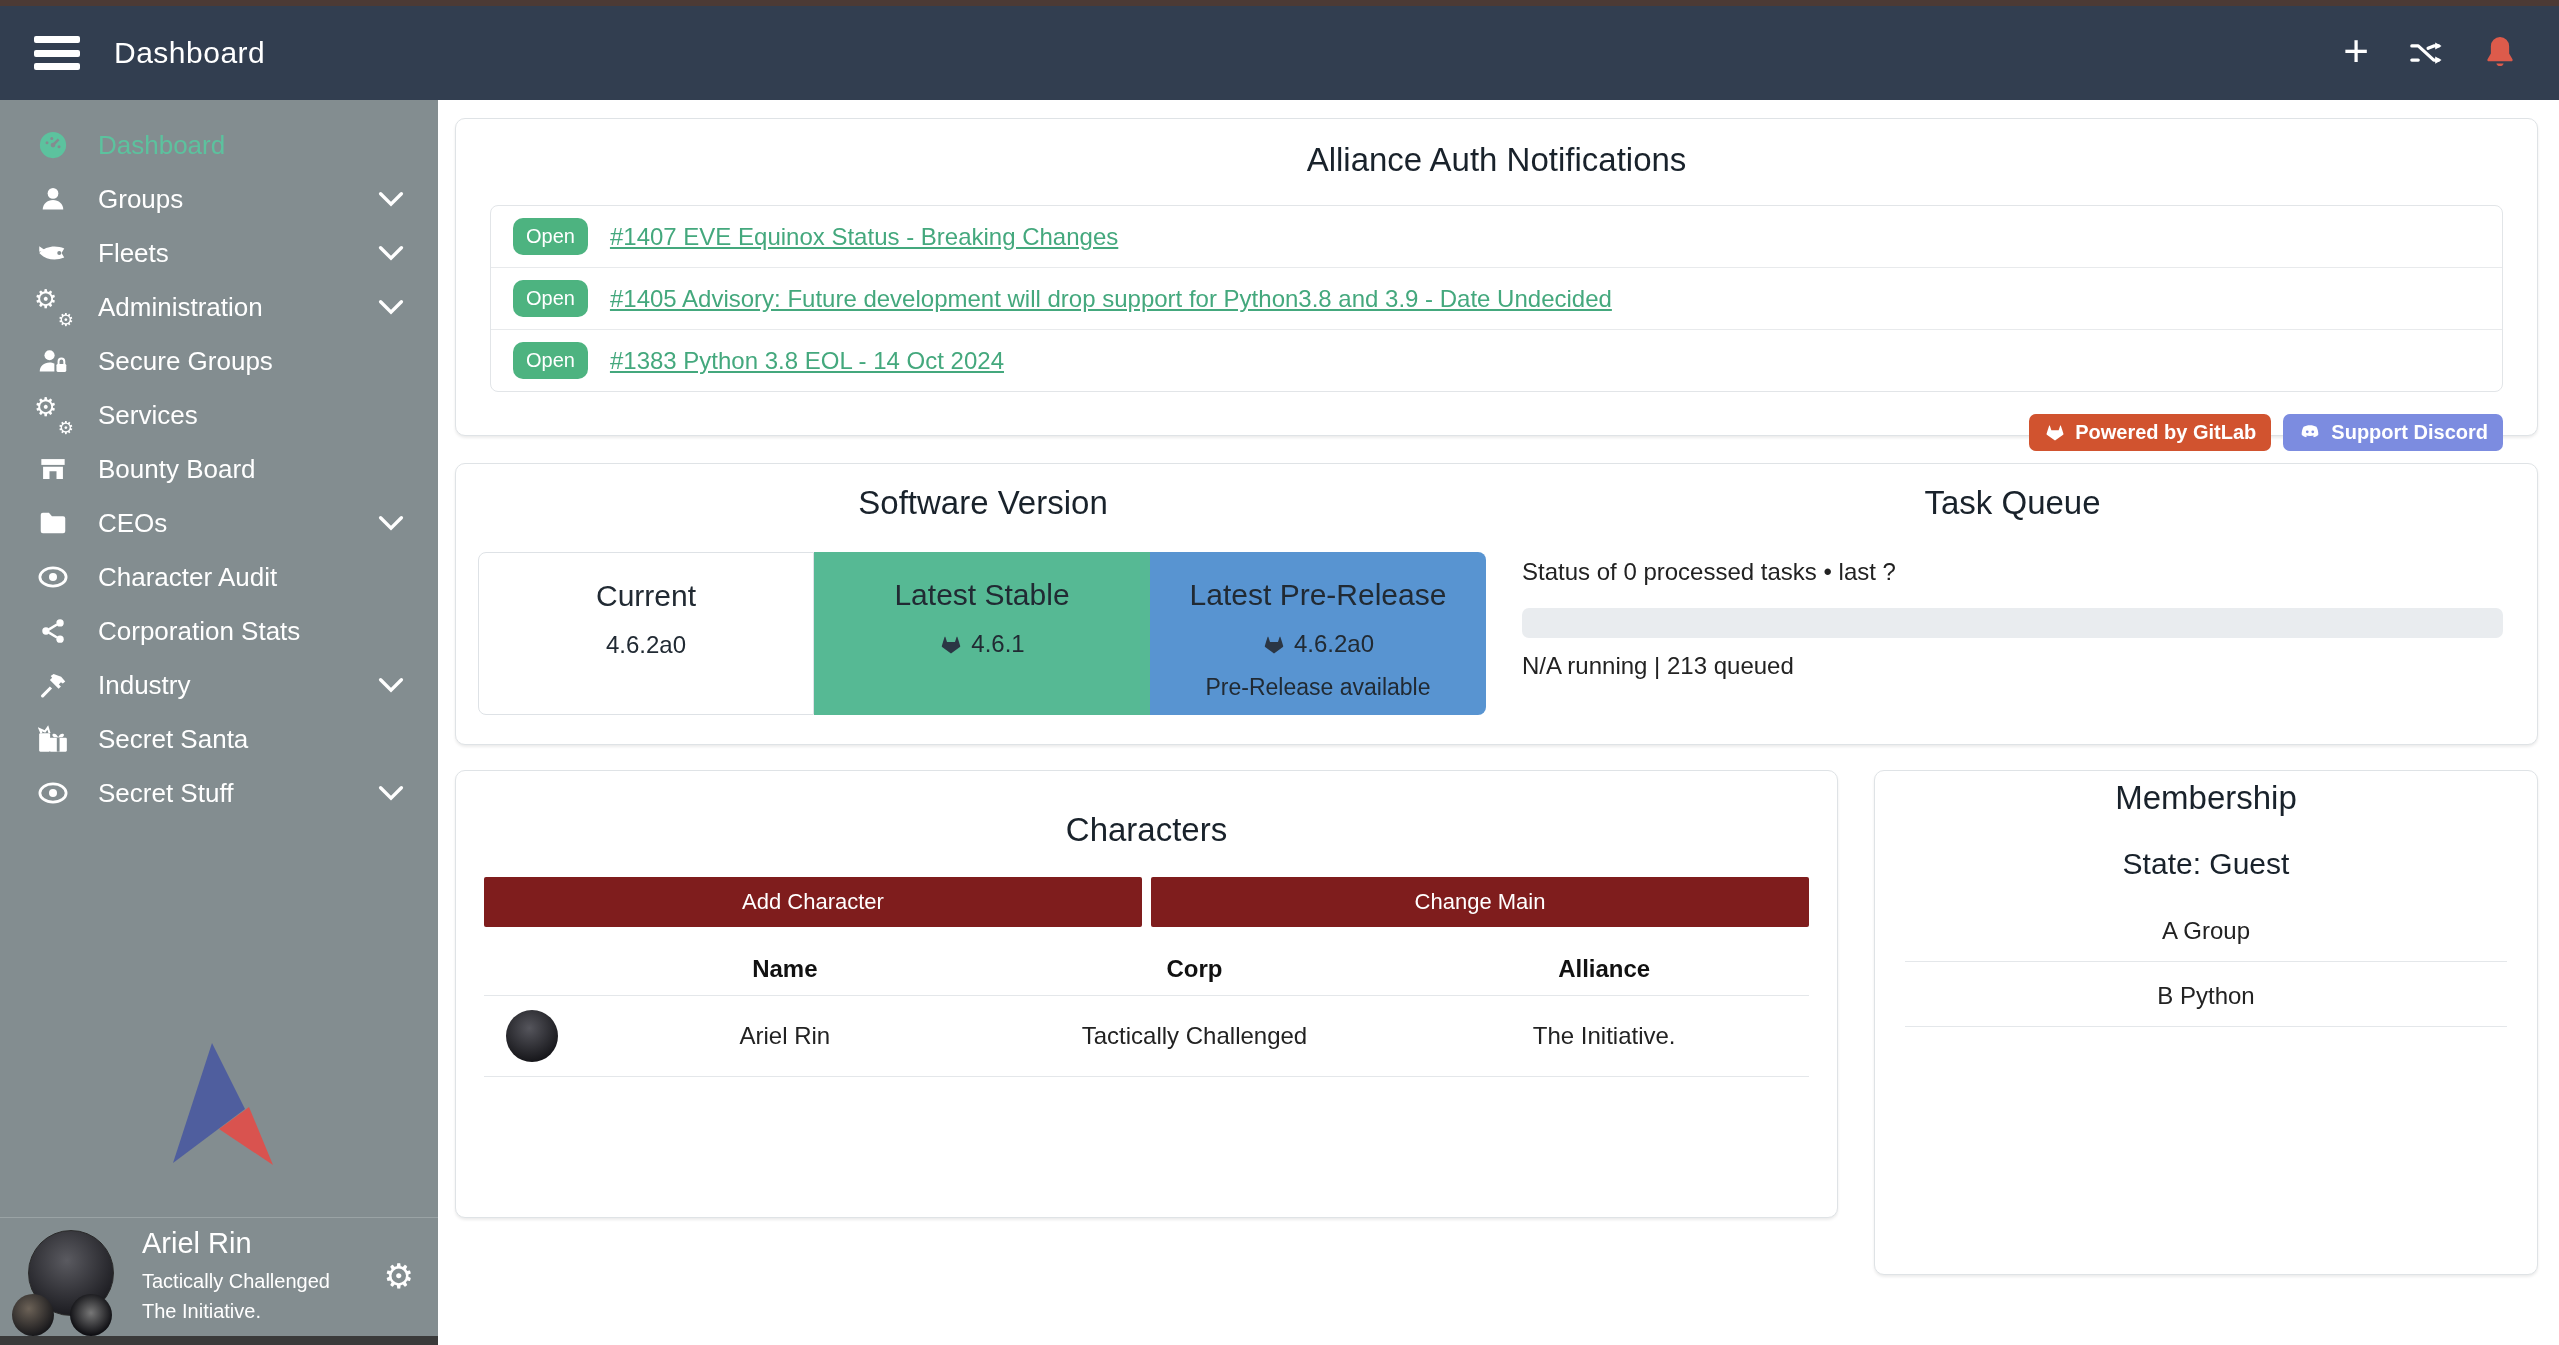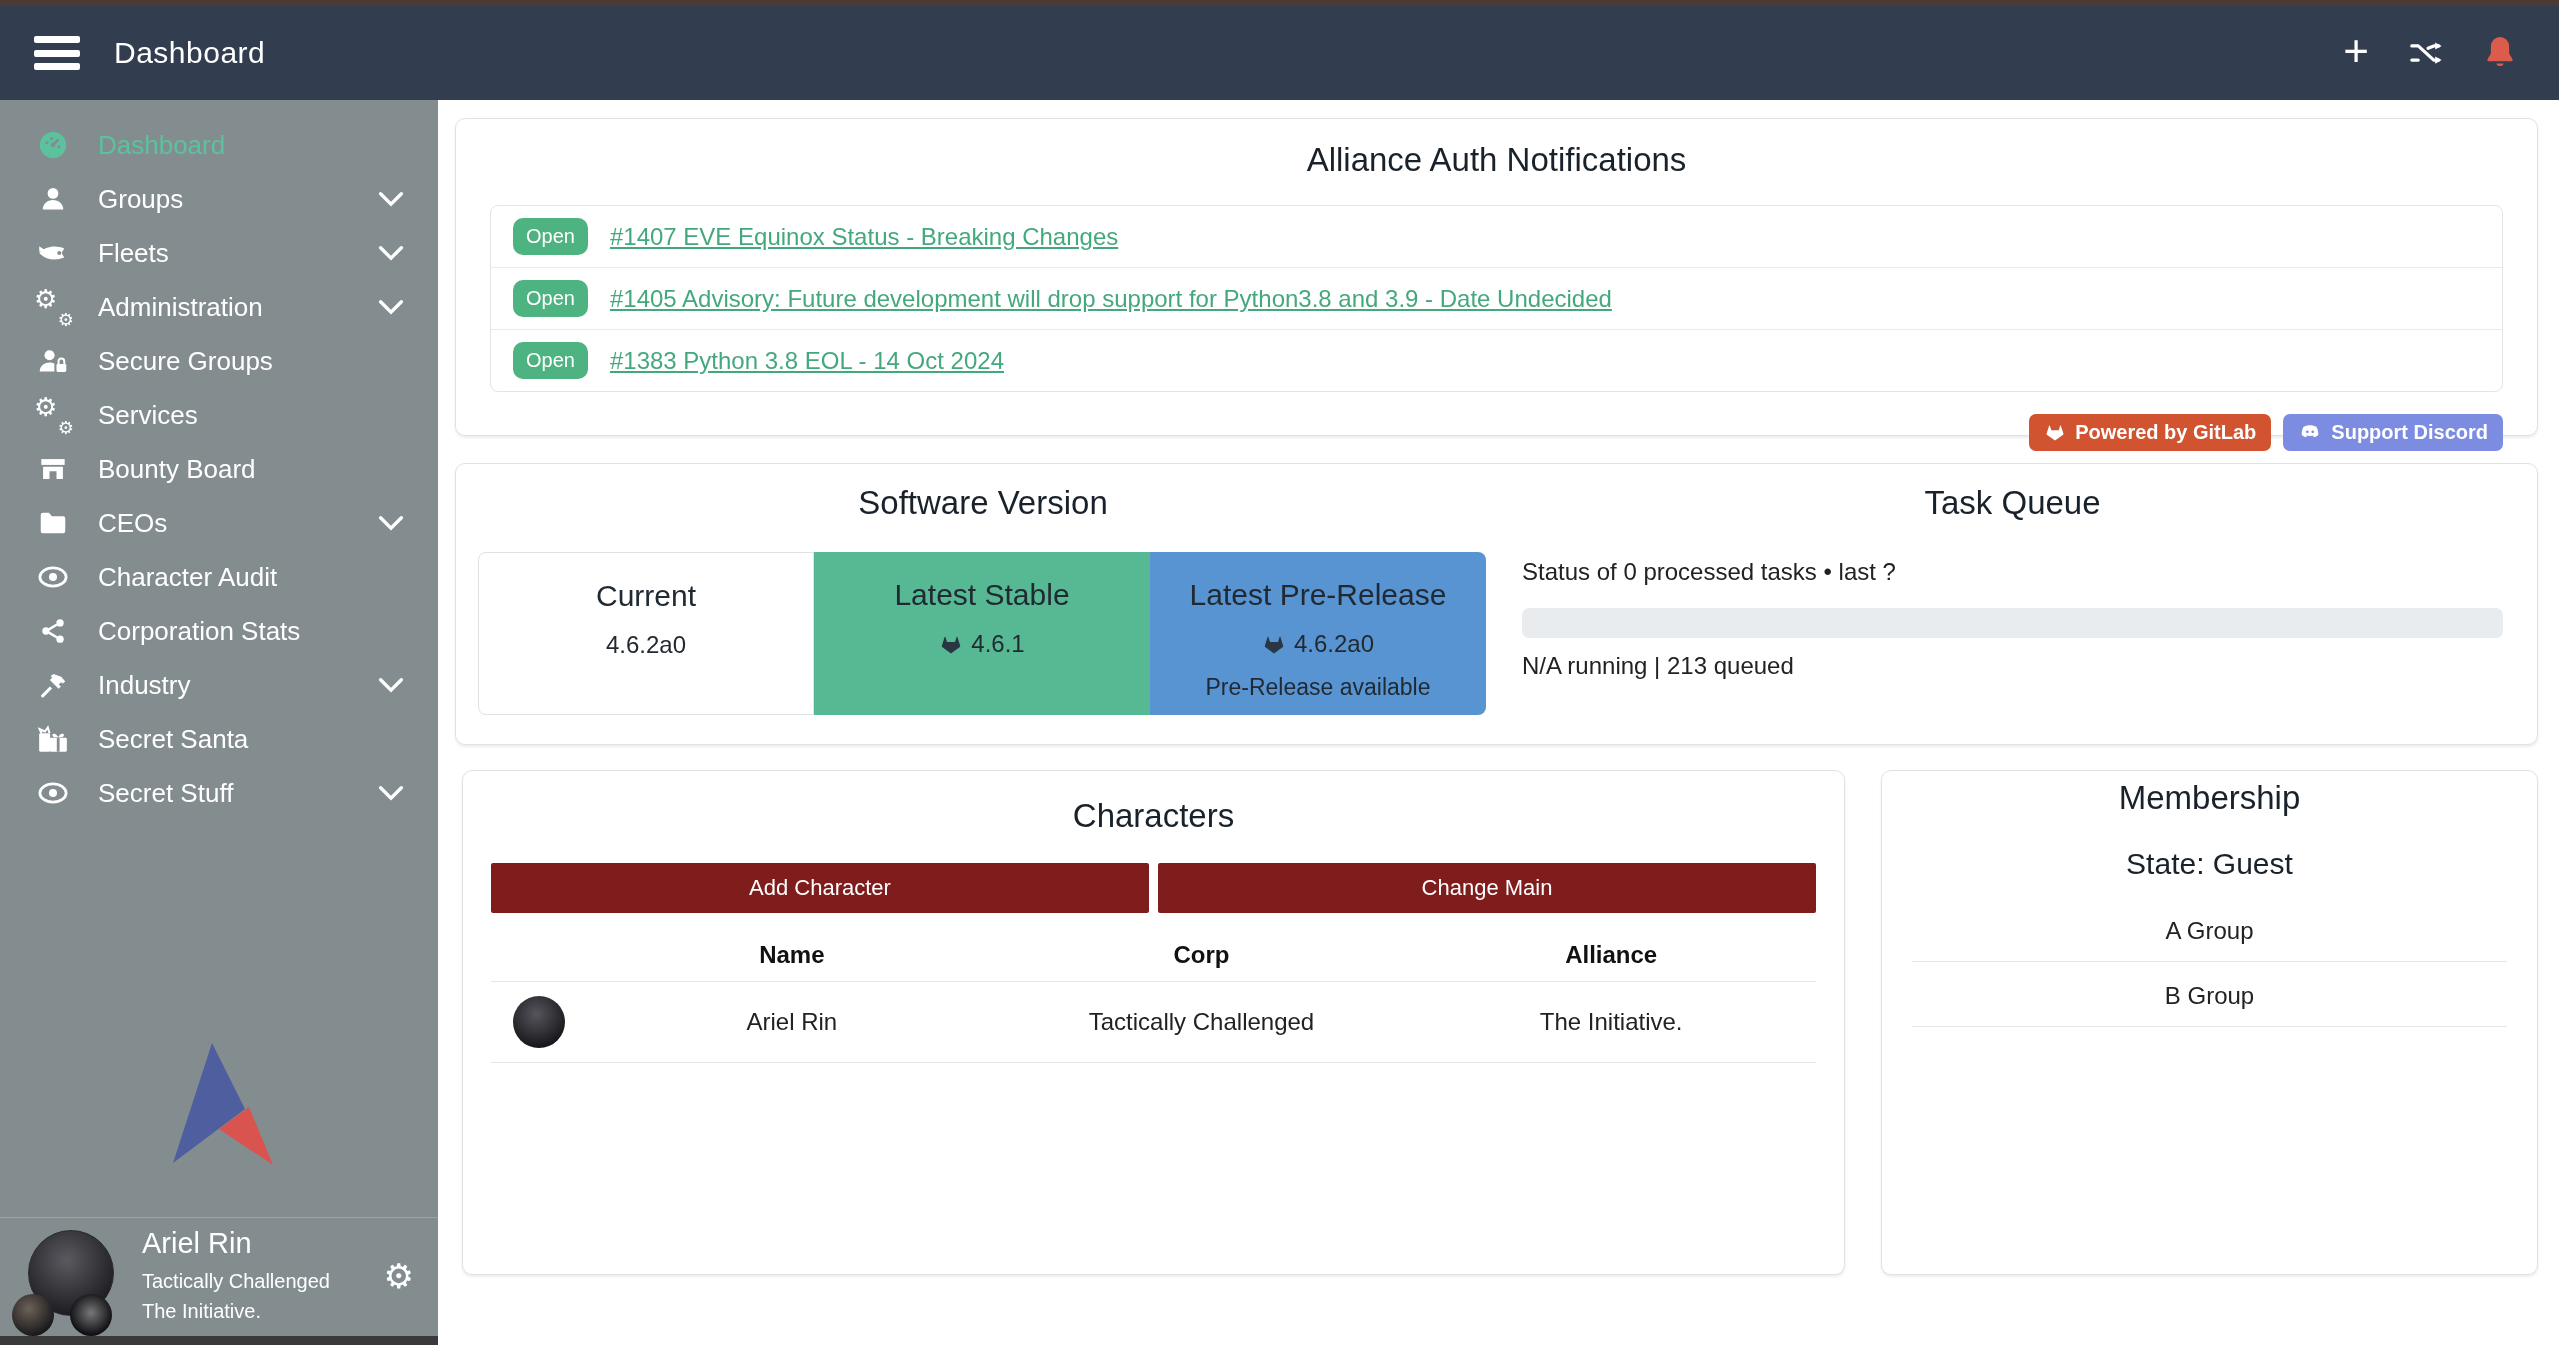--- a/index.html
+++ b/index.html
@@ -70,21 +70,21 @@
   .sw-label { font-size:30px; color:#212a33; }
   .sw-ver { font-size:24px; color:#212a33; margin-top:18px; display:flex; align-items:center; gap:8px; }
   .sw-note { font-size:23px; color:#212a33; margin-top:16px; }
   .tq-right { flex:1; margin-left:34px; display:flex; flex-direction:column; }
   .tq-status { font-size:24px; color:#222; margin-top:36px; }
   .tq-bar { height:30px; background:#e9ecef; border-radius:7px; margin-top:22px; overflow:hidden; }
   .tq-fill { height:100%; background:#56b994; }
   .tq-queue { font-size:24px; color:#222; margin-top:14px; }
   
   .bottom-row { display:flex; margin-top:25px; gap:36px; }
-  .p-chars { width:1383px; height:505px; padding:26px 28px;margin-left:7px; }
+  .p-chars { width:1383px; height:448px; padding:40px 28px; }
   .char-buttons { display:flex; gap:9px; margin-top:28px; }
   .btn-dark { flex:1; background:#7f1d1d; color:#fff; border:none; border-radius:2px;
               height:50px; font-size:22px; font-family:inherit; cursor:pointer; }
   .char-table { margin-top:14px; }
   .char-hrow, .char-drow { display:grid; grid-template-columns:96px 1fr 1fr 1fr; align-items:center; }
   .char-hrow { padding:14px 0 12px; }
   .char-h { text-align:center; font-size:24px; font-weight:bold; color:#111; }
   .char-drow { border-top:1px solid #e4e7ea; border-bottom:1px solid #e4e7ea; padding:14px 0; }
   .char-cell { text-align:center; font-size:24px; color:#222; }
   .char-avatar { width:52px; height:52px; border-radius:50%; margin:0 auto;
@@ -426,19 +426,19 @@
             <div class="char-cell">The Initiative.</div>
           </div>
         </div>
       </div>
 
       <div class="panel p-member">
         <div class="panel-title">Membership</div>
         <div class="member-state">State: Guest</div>
         <div style="margin-top:16px;">
           <div class="member-row">A Group</div>
-          <div class="member-row">B Group</div>
+          <div class="member-row">B Python</div>
         </div>
       </div>
     </div>
 
   </div>
 </div>
 
 </body></html>

